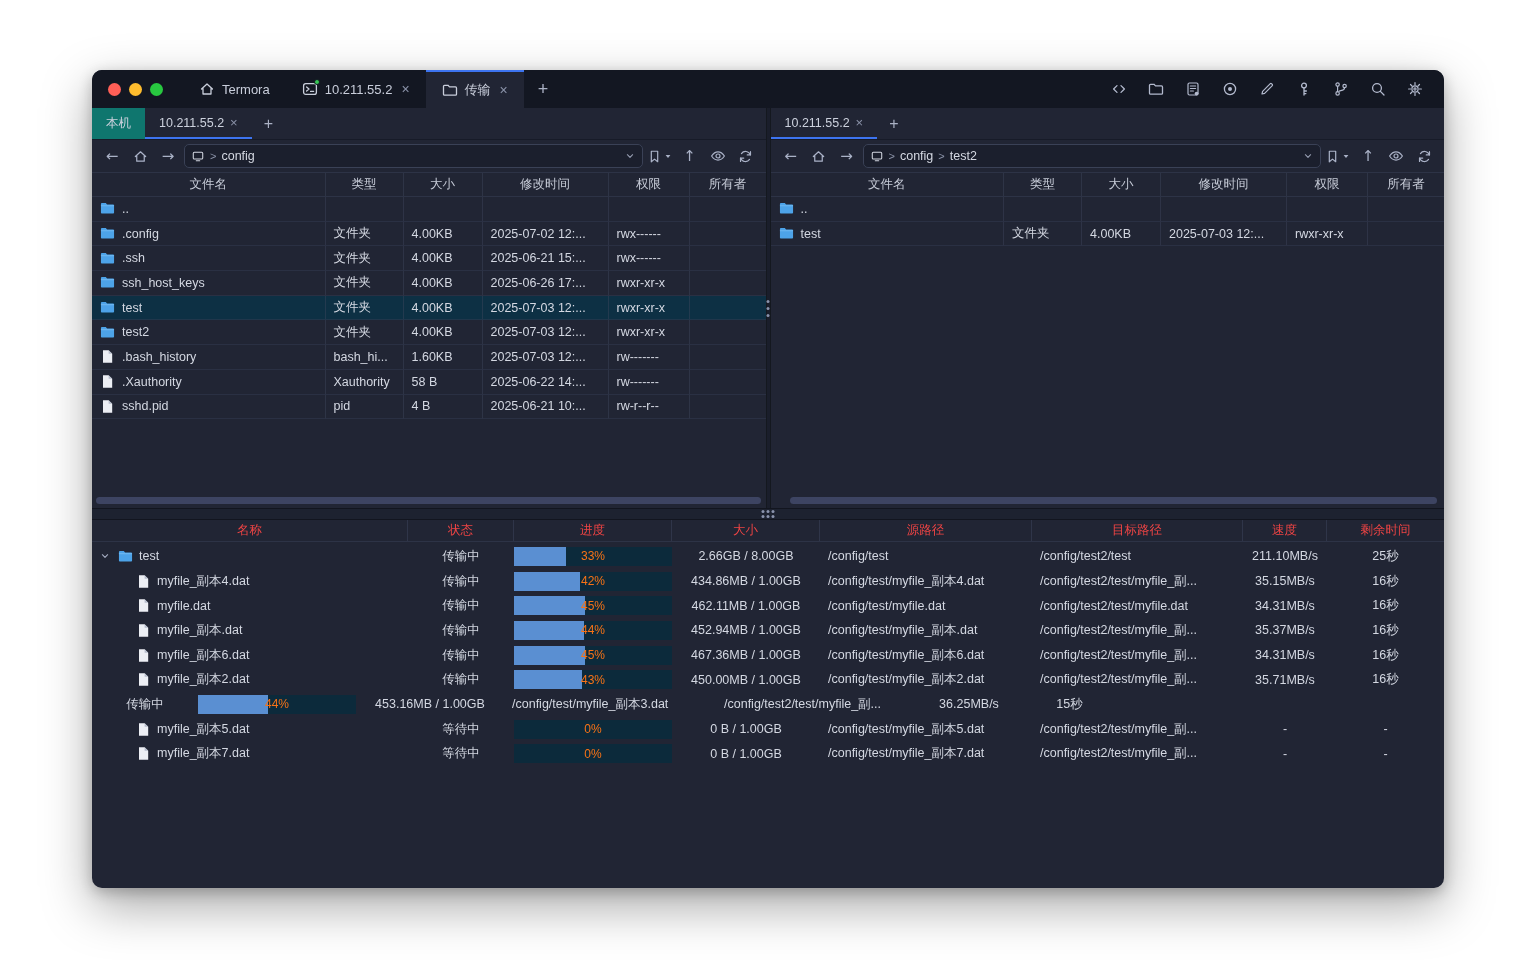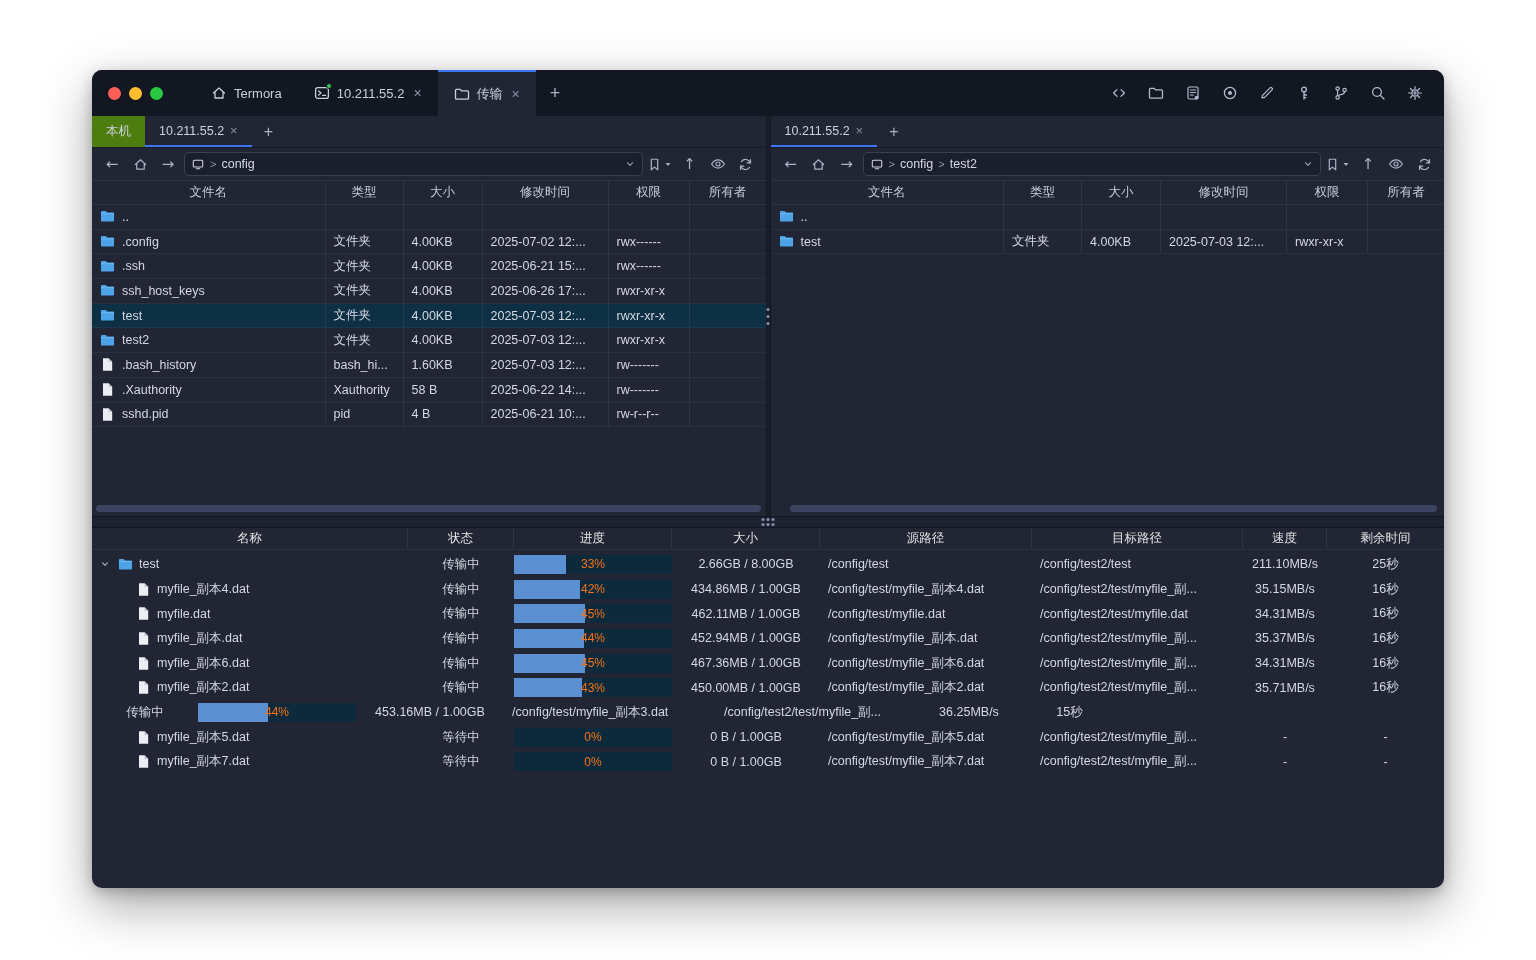--- a/index.html
+++ b/index.html
@@ -4,21 +4,21 @@
 <style>
   * { margin:0; padding:0; box-sizing:border-box; }
   html,body { width:1536px; height:960px; background:#ffffff; overflow:hidden;
     font-family:"Liberation Sans","DejaVu Sans",sans-serif; }
   .window { position:absolute; left:92px; top:70px; width:1352px; height:818px;
     background:#212534; border-radius:10px; overflow:hidden;
     box-shadow:0 18px 50px rgba(0,0,0,.35), 0 4px 14px rgba(0,0,0,.22);
     display:flex; flex-direction:column; color:#d4d8e2; font-size:12.5px; }
 
   
-  .titlebar { height:46px; background:#131722; display:flex; align-items:stretch; flex:none;gap:12px; }
+  .titlebar { height:38px; background:#131722; display:flex; align-items:stretch; flex:none; }
   .lights { display:flex; align-items:center; gap:8px; padding:0 20px 0 16px; }
   .light { width:13px; height:13px; border-radius:50%; }
   .l-red{background:#ff5f57}.l-yel{background:#febc2e}.l-grn{background:#28c840}
   .mtabs { display:flex; align-items:stretch; }
   .mtab { display:flex; align-items:center; gap:7px; padding:0 16px; color:#c9cedb; font-size:13px; position:relative; }
   .mtab.active { background:#212534; border-top:2.5px solid #3d74f0; }
   .mtab .tclose { color:#8b93a9; font-size:14px; margin-left:2px; cursor:default; }
   .mtab-plus { display:flex; align-items:center; padding:0 14px; color:#aab1c4; font-size:18px; }
   .term-ico { position:relative; display:flex; }
   .dot { position:absolute; right:-2px; top:-2px; width:6px; height:6px; border-radius:50%; background:#35c754; border:1.5px solid #131722; }
@@ -30,21 +30,21 @@
   
   .panels { height:400px; display:flex; flex:none; }
   .fpanel { flex:1; display:flex; flex-direction:column; min-width:0; position:relative; }
   .vsplit { width:5px; background:#1a1e2b; border-left:1px solid #14181f; border-right:1px solid #14181f; position:relative; flex:none; }
   .vgrip { position:absolute; left:50%; top:192px; transform:translateX(-50%); display:flex; flex-direction:column; gap:4px; }
   .vgrip i { width:3px; height:3px; border-radius:50%; background:#8a93ad; }
 
   .ptabs { height:32px; display:flex; align-items:stretch; border-bottom:1px solid #171b28; flex:none; }
   .ptab { display:flex; align-items:center; gap:6px; padding:0 14px; color:#ccd1dd; font-size:12.5px; position:relative; }
   .ptab.active { border-bottom:2.5px solid #3d74f0; }
-  .ptab.first { background:#4d7c0f; }
+  .ptab.first { background:#0f766e; }
   .ptab .tclose { color:#8b93a9; font-size:13px; }
   .ptab-plus { display:flex; align-items:center; padding:0 12px; color:#aab1c4; font-size:16px; }
 
   .ptoolbar { height:32px; display:flex; align-items:center; gap:4px; padding:0 8px; flex:none; }
   .navbtn { width:24px; height:24px; display:flex; align-items:center; justify-content:center; color:#aab2c7;
     font-size:15px; font-family:"DejaVu Sans",sans-serif; border-radius:4px; flex:none; }
   .crumbbox { flex:1; height:24px; background:#1b1f2d; border:1px solid #3a4156; border-radius:5px;
     display:flex; align-items:center; padding:0 6px; gap:5px; min-width:0; color:#d4d8e2; }
   .crumbbox .sep { color:#8b93a9; font-size:11px; }
   .crumbbox .seg { font-size:12.5px; }
@@ -74,21 +74,21 @@
 
   
   .hsplit { height:12px; background:#1d2230; border-top:1px solid #12151f; border-bottom:1px solid #12151f;
     position:relative; flex:none; }
   .hgrip { position:absolute; top:50%; left:50%; transform:translate(-50%,-50%);
     display:grid; grid-template-columns:repeat(3,3px); grid-template-rows:repeat(2,3px); gap:2px; }
   .hgrip i { width:3px; height:3px; border-radius:50%; background:#8a93ad; }
 
   
   .transfer { flex:1; display:flex; flex-direction:column; overflow:hidden; }
-  .th { display:flex; height:22px; border-bottom:1px solid #2d3346; color:#e5e5e5; flex:none; }
+  .th { display:flex; height:22px; border-bottom:1px solid #2d3346; color:#ef4444; flex:none; }
   .th .tc { justify-content:center; border-right:1px solid rgba(62,70,94,.5); }
   .th .tc:last-child { border-right:none; }
   .tbody { padding-top:2px; }
   .trow { display:flex; height:24.7px; }
   .tc { display:flex; align-items:center; padding:0 8px; overflow:hidden; white-space:nowrap; }
   .t-name { flex:1; min-width:0; gap:6px; }
   .t-status { width:106px; flex:none; justify-content:center; }
   .t-prog { width:158px; flex:none; padding:0; }
   .t-size { width:148px; flex:none; justify-content:center; }
   .t-src { width:212px; flex:none; }

